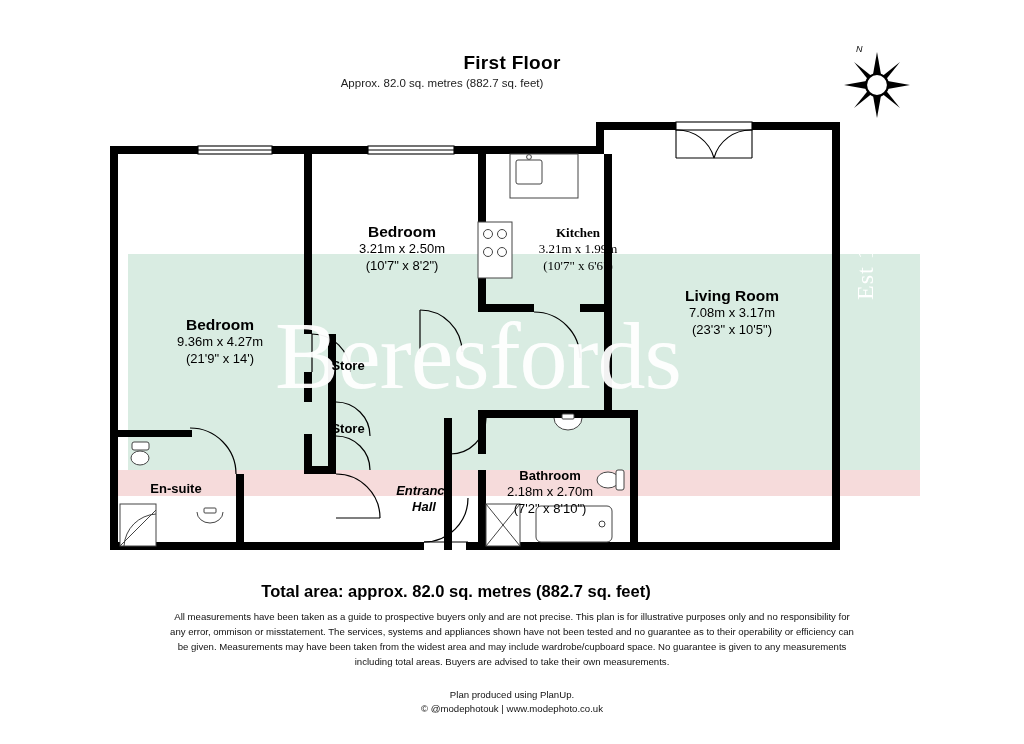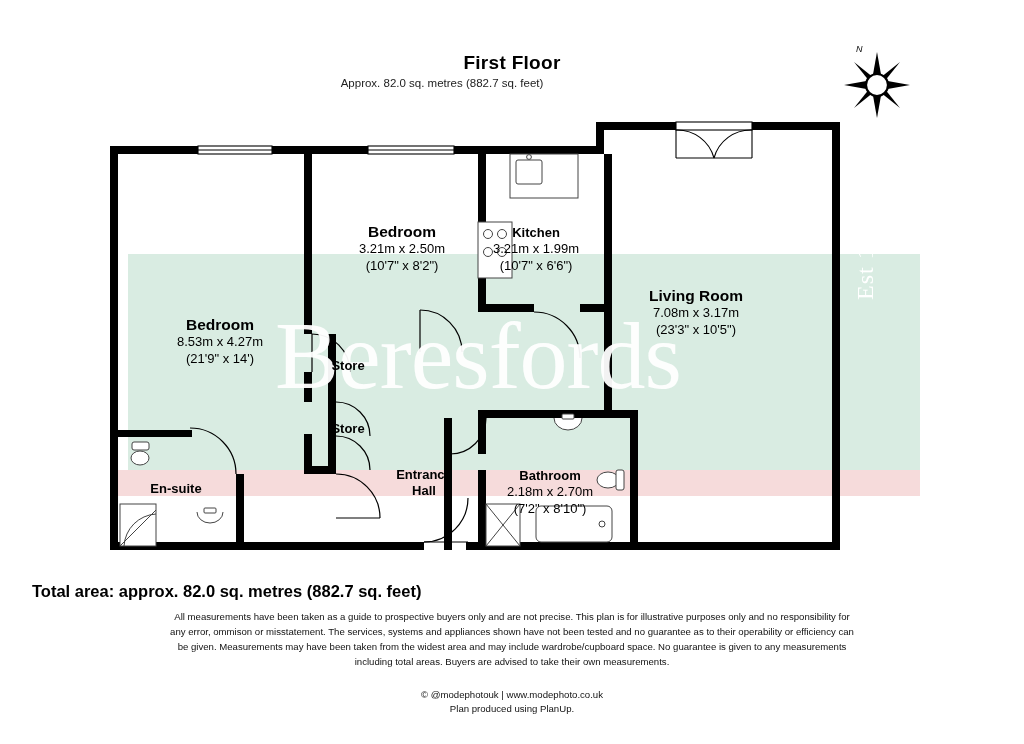--- a/index.html
+++ b/index.html
@@ -88,23 +88,23 @@
     font-size: 13px;
     white-space: nowrap;
   }
 
   
   .total-area {
     position: absolute;
     top: 582px;
     left: 0;
     width: 912px;
+    text-align: center;
     font-size: 16.5px;
     font-weight: bold;
-    margin-left: 32px;
   }
   .disclaimer {
     position: absolute;
     top: 610px;
     left: 170px;
     width: 684px;
     text-align: center;
     font-size: 9.6px;
     line-height: 1.55;
     color: #111;
@@ -272,37 +272,37 @@
 </svg>
 
 <div class="title">First Floor</div>
 <div class="subtitle">Approx. 82.0 sq. metres (882.7 sq. feet)</div>
 
 <div class="watermark">Beresfords</div>
 <div class="watermark-est">Est 1968</div>
 
 <div class="room-label" style="left:140px; top:315px; width:160px;">
   <div class="rname">Bedroom</div>
-  <div class="rdim">8.53m x 4.27m</div>
+  <div class="rdim">9.36m x 4.27m</div>
   <div class="rdim">(21'9" x 14')</div>
 </div>
 
 <div class="room-label" style="left:322px; top:222px; width:160px;">
   <div class="rname">Bedroom</div>
   <div class="rdim">3.21m x 2.50m</div>
   <div class="rdim">(10'7" x 8'2")</div>
 </div>
 
-<div class="room-label" style="left:456px; top:225px; width:160px;">
+<div class="room-label" style="left:498px; top:225px; width:160px;font-family:Liberation Serif, serif;">
   <div class="rname small">Kitchen</div>
   <div class="rdim">3.21m x 1.99m</div>
   <div class="rdim">(10'7" x 6'6")</div>
 </div>
 
-<div class="room-label" style="left:616px; top:286px; width:160px;">
+<div class="room-label" style="left:652px; top:286px; width:160px;">
   <div class="rname" style="white-space:normal;">Living Room</div>
   <div class="rdim">7.08m x 3.17m</div>
   <div class="rdim">(23'3" x 10'5")</div>
 </div>
 
 <div class="room-label" style="left:470px; top:448px; width:160px;margin-top:20px;">
   <div class="rname small">Bathroom</div>
   <div class="rdim">2.18m x 2.70m</div>
   <div class="rdim">(7'2" x 8'10")</div>
 </div>
@@ -313,21 +313,21 @@
 
 <div class="room-label" style="left:268px; top:358px; width:160px;">
   <div class="rname small">Store</div>
 </div>
 
 <div class="room-label" style="left:268px; top:421px; width:160px;">
   <div class="rname small">Store</div>
 </div>
 
 <div class="room-label" style="left:344px; top:467px; width:160px;">
-  <div class="rname small" style="white-space:normal; width:80px; margin:0 auto;">Entrance Hall</div>
+  <div class="rname small" style="white-space:normal; width:80px; margin:16px auto;font-style:italic;">Entrance Hall</div>
 </div>
 
 <div class="compass">
   <div class="compass-n">N</div>
   <svg width="78" height="78" viewBox="0 0 78 78">
     <g fill="#000000" stroke="none">
       <path d="M39,6 L44,34 L39,39 L34,34 Z"></path>
       <path d="M39,72 L34,44 L39,39 L44,44 Z"></path>
       <path d="M6,39 L34,34 L39,39 L34,44 Z"></path>
       <path d="M72,39 L44,44 L39,39 L44,34 Z"></path>
@@ -336,16 +336,16 @@
       <path d="M62,16 L46,36 L42,32 Z"></path>
       <path d="M16,62 L32,42 L36,46 Z"></path>
     </g>
     <circle cx="39" cy="39" r="11" fill="#ffffff" stroke="#000000" stroke-width="2.2"></circle>
   </svg>
 </div>
 
 <div class="total-area">Total area: approx. 82.0 sq. metres (882.7 sq. feet)</div>
 <div class="disclaimer">All measurements have been taken as a guide to prospective buyers only and are not precise. This plan is for illustrative purposes only and no responsibility for any error, ommison or misstatement. The services, systems and appliances shown have not been tested and no guarantee as to their operability or efficiency can be given. Measurements may have been taken from the widest area and may include wardrobe/cupboard space. No guarantee is given to any measurements including total areas. Buyers are advised to take their own measurements.</div>
 <div class="credit">
+  <div>Plan produced using PlanUp.</div>
   <div>© @modephotouk | www.modephoto.co.uk</div>
-  <div>Plan produced using PlanUp.</div>
 </div>
 <div class="brand">The Grange</div>
 
 </body></html>

